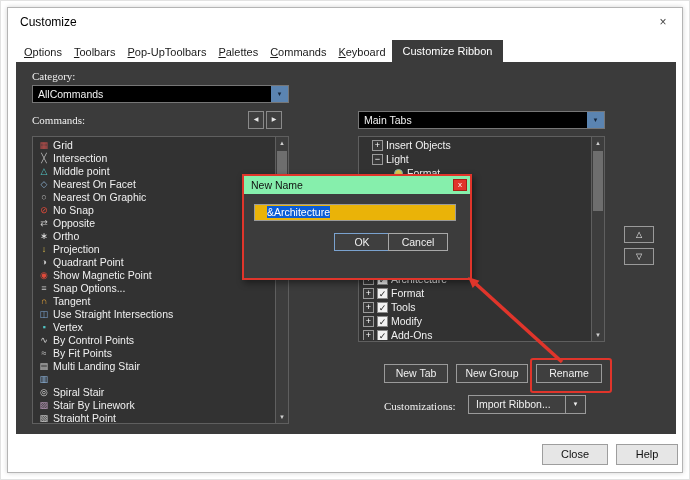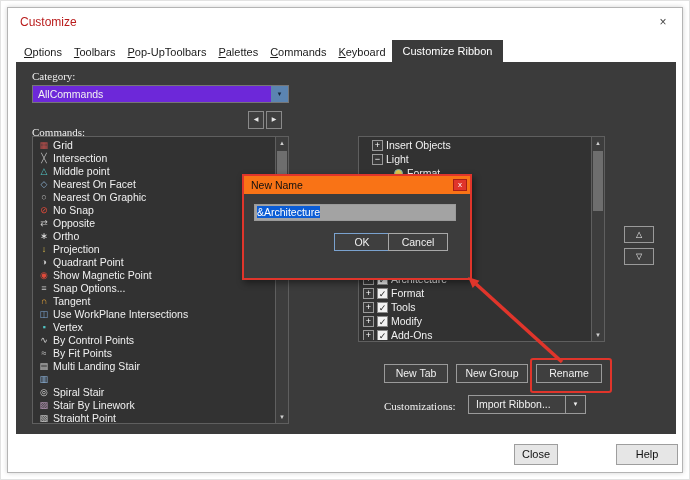--- a/index.html
+++ b/index.html
@@ -1,49 +1,49 @@
 <!DOCTYPE html>
 <html><head>
 <meta charset="utf-8">
 <style>
   html,body { margin:0; padding:0; background:#fff; font-family:"Liberation Sans", sans-serif; }
   .page { position:relative; width:690px; height:480px; background:#fff; border:1px solid #e2e2e2; box-sizing:border-box; overflow:hidden; }
   .dialog { position:absolute; left:6px; top:6px; width:676px; height:466px; background:#ffffff; border:1px solid #b4b4b4; box-sizing:border-box; box-shadow:0 0 5px rgba(0,0,0,.18); }
-  .title { position:absolute; left:12px; top:7px; font-size:12px; color:#b91c1c; }
+  .title { position:absolute; left:12px; top:7px; font-size:12px; color:#000000; }
   .win-close { position:absolute; right:10px; top:5px; width:18px; height:18px; text-align:center; line-height:18px; font-size:12px; color:#444; cursor:pointer; }
   .tabstrip { position:absolute; left:10px; top:30px; right:10px; height:24px; display:flex; align-items:flex-end; }
   .tabs-row { display:flex; }
   .tab { font-size:11px; color:#1a1a1a; padding:4px 6px; white-space:nowrap; cursor:pointer; }
   .tab-active { background:#3b3b3b; color:#fff; font-size:11px; padding:5px 11px; white-space:nowrap; cursor:pointer; }
   .panel { position:absolute; left:8px; top:54px; width:660px; height:372px; background:#3b3b3b; }
   .lbl { position:absolute; font-size:11px; color:#f0f0f0; white-space:nowrap;font-family:Liberation Serif, serif; }
-  .combo { position:absolute; height:18px; background:#6d28d9; border:1px solid #767676; box-sizing:border-box; color:#f2f2f2; font-size:10.5px; cursor:pointer; }
+  .combo { position:absolute; height:18px; background:#000000; border:1px solid #767676; box-sizing:border-box; color:#f2f2f2; font-size:10.5px; cursor:pointer; }
   .combo-text { position:absolute; left:5px; top:2px; right:20px; overflow:hidden; white-space:nowrap; }
   .combo-btn { position:absolute; right:0; top:0; bottom:0; width:17px; background:#5b84b1; color:#16273d; text-align:center; font-size:6px; line-height:16px; }
   .mini-btn { position:absolute; width:16px; height:18px; background:#3f3f3f; border:1px solid #8a8a8a; box-sizing:border-box; color:#e8e8e8; font-size:6px; text-align:center; line-height:15px; cursor:pointer; }
   .listbox { position:absolute; background:#323232; border:1px solid #5f5f5f; box-sizing:border-box; overflow:hidden; }
   .rows { position:absolute; left:1px; top:1px; right:14px; bottom:1px; overflow:hidden; }
   .cmd-row { height:13px; display:flex; align-items:center; padding-left:3px; color:#f0f0f0; font-size:10.5px; white-space:nowrap; cursor:pointer; }
   .cmd-icon { width:14px; font-size:9px; text-align:center; flex:none; }
   .cmd-label { padding-left:2px; }
   .scrollbar { position:absolute; top:0; right:0; bottom:0; width:13px; background:#3d3d3d; border-left:1px solid #5f5f5f; box-sizing:border-box; }
   .sb-btn { position:absolute; left:0; right:0; height:12px; color:#cfcfcf; font-size:6px; text-align:center; line-height:12px; cursor:pointer; }
   .sb-up{top:0} .sb-down{bottom:0}
   .sb-thumb { position:absolute; left:1px; right:1px; background:#6e6e6e; cursor:pointer; }
   .tree-row { height:14px; display:flex; align-items:center; color:#f0f0f0; font-size:10.5px; white-space:nowrap; cursor:pointer; }
   .expander { width:11px; height:11px; flex:none; background:#383838; border:1px solid #9a9a9a; box-sizing:border-box; color:#fff; font-size:9px; line-height:9px; text-align:center; margin-right:3px; }
   .checkbox { width:11px; height:11px; flex:none; background:#f2f2f2; border:1px solid #888; box-sizing:border-box; color:#222; font-size:9px; line-height:10px; text-align:center; margin-right:3px; }
   .bullet { width:9px; height:9px; flex:none; border-radius:50%; background:#e0c84e; border:1px solid #7fb2b2; box-sizing:border-box; margin-right:4px; }
   .btn-dark { position:absolute; background:#3f3f3f; border:1px solid #9a9a9a; box-sizing:border-box; color:#f0f0f0; font-size:10.5px; text-align:center; cursor:pointer; }
   .annotation-box { position:absolute; border:2px solid #e0352b; border-radius:3px; pointer-events:none; }
   .nn-outer { position:absolute; left:226px; top:112px; width:226px; height:102px; border:2px solid #e0352b; background:#3c3c3c; box-shadow:2px 3px 7px rgba(0,0,0,.45); }
-  .nn-title { position:absolute; left:0; top:0; right:0; height:18px; background:#f97316; }
+  .nn-title { position:absolute; left:0; top:0; right:0; height:18px; background:#86efac; }
   .nn-title-text { position:absolute; left:7px; top:3px; font-size:10.5px; color:#111; }
   .nn-close { position:absolute; right:3px; top:3px; width:14px; height:12px; background:#e0352b; border:1px solid #a81e15; box-sizing:border-box; color:#fff; font-size:8px; line-height:10px; text-align:center; cursor:pointer; }
-  .nn-input { position:absolute; left:10px; top:28px; width:202px; height:17px; background:#a3a3a3; border:1px solid #9a9a9a; box-sizing:border-box; font-size:10.5px; line-height:15px; color:#fff; padding-left:2px; }
+  .nn-input { position:absolute; left:10px; top:28px; width:202px; height:17px; background:#eab308; border:1px solid #9a9a9a; box-sizing:border-box; font-size:10.5px; line-height:15px; color:#fff; padding-left:12px; }
   .nn-input .sel { background:#0b5cd5; }
   .nn-btn { position:absolute; top:57px; height:18px; background:#3f3f3f; border:1px solid #a8a8a8; box-sizing:border-box; color:#f0f0f0; font-size:10.5px; text-align:center; line-height:16px; cursor:pointer; }
   .footer-btn { position:absolute; background:#e6e6e6; border:1px solid #9e9e9e; box-sizing:border-box; color:#111; font-size:11px; text-align:center; line-height:19px; cursor:pointer; }
   .arrow-svg { position:absolute; left:0; top:0; width:660px; height:372px; pointer-events:none; }
 </style>
 </head>
 <body>
 
 <div class="page">
   <div class="dialog">
@@ -64,21 +64,21 @@
     </div>
 
     <div class="panel">
 
       <div class="lbl" style="left:16px;top:8px">Category:</div>
       <div class="combo" style="left:16px;top:23px;width:257px">
         <span class="combo-text">AllCommands</span>
         <span class="combo-btn">▼</span>
       </div>
 
-      <div class="lbl" style="left:16px;top:64px">Commands:</div>
+      <div class="lbl" style="left:16px;top:52px">Commands:</div>
       <div class="mini-btn" style="left:232px;top:49px"><span>◀</span></div>
       <div class="mini-btn" style="left:250px;top:49px"><span>▶</span></div>
 
       <div class="listbox" style="left:16px;top:74px;width:257px;height:288px">
         <div class="rows" id="cmd-rows">
             <div class="cmd-row">
               <span class="cmd-icon" style="color: rgb(192, 80, 77);">▦</span>
               <span class="cmd-label">Grid</span>
             </div>
             <div class="cmd-row">
@@ -124,21 +124,21 @@
             <div class="cmd-row">
               <span class="cmd-icon" style="color: rgb(200, 200, 200);">≡</span>
               <span class="cmd-label">Snap Options...</span>
             </div>
             <div class="cmd-row">
               <span class="cmd-icon" style="color: rgb(226, 162, 58);">∩</span>
               <span class="cmd-label">Tangent</span>
             </div>
             <div class="cmd-row">
               <span class="cmd-icon" style="color: rgb(127, 168, 216);">◫</span>
-              <span class="cmd-label">Use WorkPlane Intersections</span>
+              <span class="cmd-label">Use Straight Intersections</span>
             </div>
             <div class="cmd-row">
               <span class="cmd-icon" style="color: rgb(82, 197, 197);">▪</span>
               <span class="cmd-label">Vertex</span>
             </div>
             <div class="cmd-row">
               <span class="cmd-icon" style="color: rgb(216, 216, 216);">∿</span>
               <span class="cmd-label">By Control Points</span>
             </div>
             <div class="cmd-row">
@@ -165,20 +165,24 @@
               <span class="cmd-label">Straight Point</span>
             </div>
           </div>
         <div class="scrollbar">
           <div class="sb-btn sb-up">▲</div>
           <div class="sb-thumb" style="top:14px;height:88px"></div>
           <div class="sb-btn sb-down">▼</div>
         </div>
       </div>
 
+      <div class="combo" style="left:342px;top:49px;width:247px">
+        <span class="combo-text">Main Tabs</span>
+        <span class="combo-btn">▼</span>
+      </div>
 
       <div class="listbox" style="left:342px;top:74px;width:247px;height:206px">
         <div class="rows" id="tree-rows">
             <div class="tree-row" style="padding-left: 12px;">
               <span class="expander">+</span>
               <span>Insert Objects</span>
             </div>
             <div class="tree-row" style="padding-left: 12px;">
               <span class="expander">−</span>
               <span>Light</span>
@@ -247,17 +251,17 @@
         <div class="nn-btn" style="left:144px;width:60px">Cancel</div>
       </div>
 
       <svg class="arrow-svg" viewBox="0 0 660 372">
         <line x1="546" y1="300" x2="460" y2="222" stroke="#e0352b" stroke-width="3.5"></line>
         <polygon points="452,215 463.5,218.7 456.7,226.1" fill="#e0352b"></polygon>
       </svg>
 
     </div>
 
-    <div class="footer-btn" style="left:506px;top:436px;width:44px;height:21px">Close</div>
+    <div class="footer-btn" style="left:534px;top:436px;width:66px;height:21px">Close</div>
     <div class="footer-btn" style="left:608px;top:436px;width:62px;height:21px">Help</div>
 
   </div>
 </div>
 
 </body></html>

